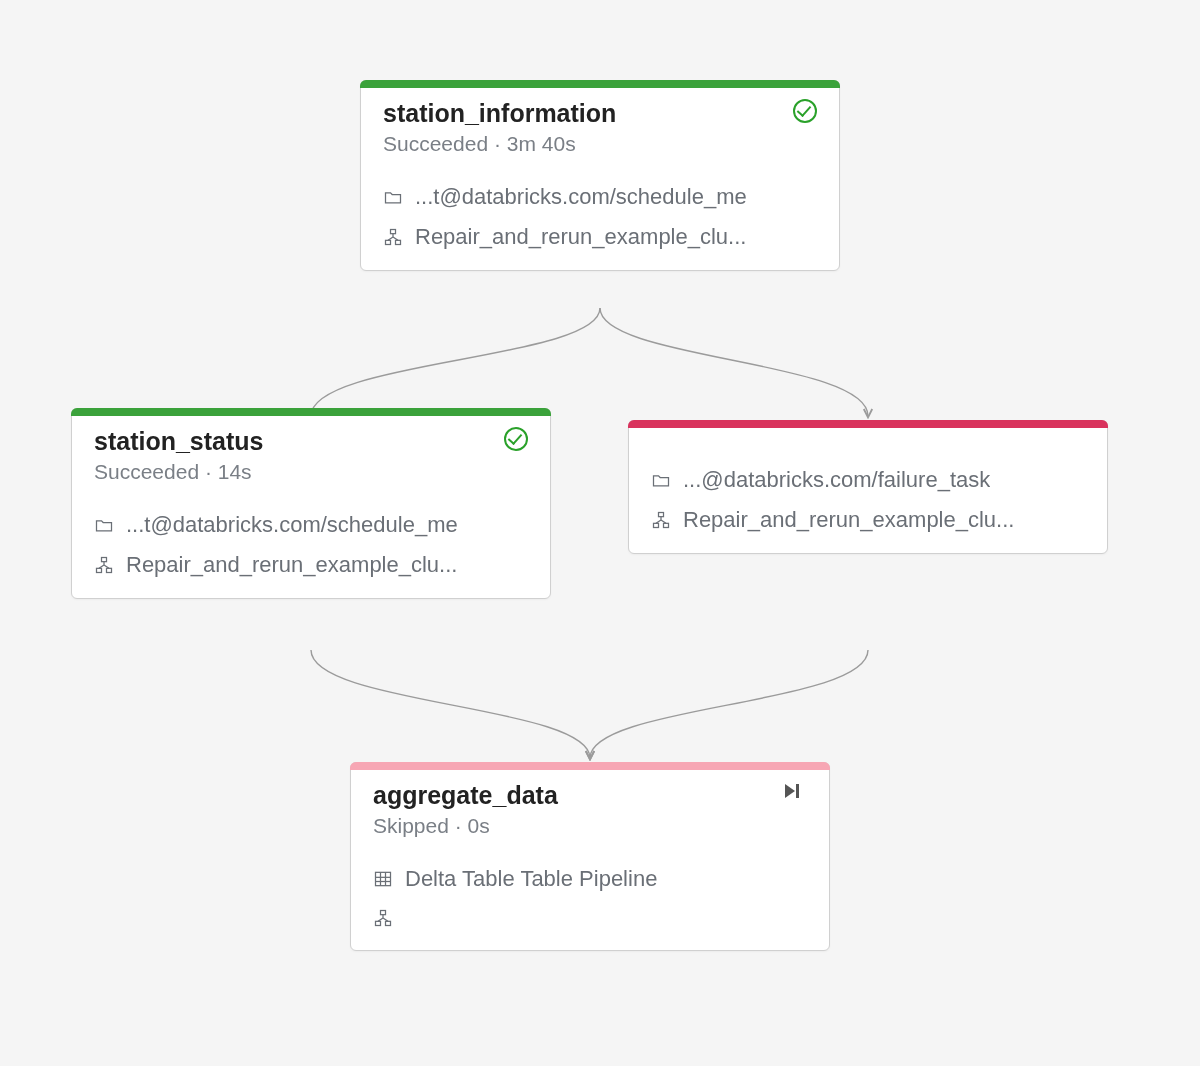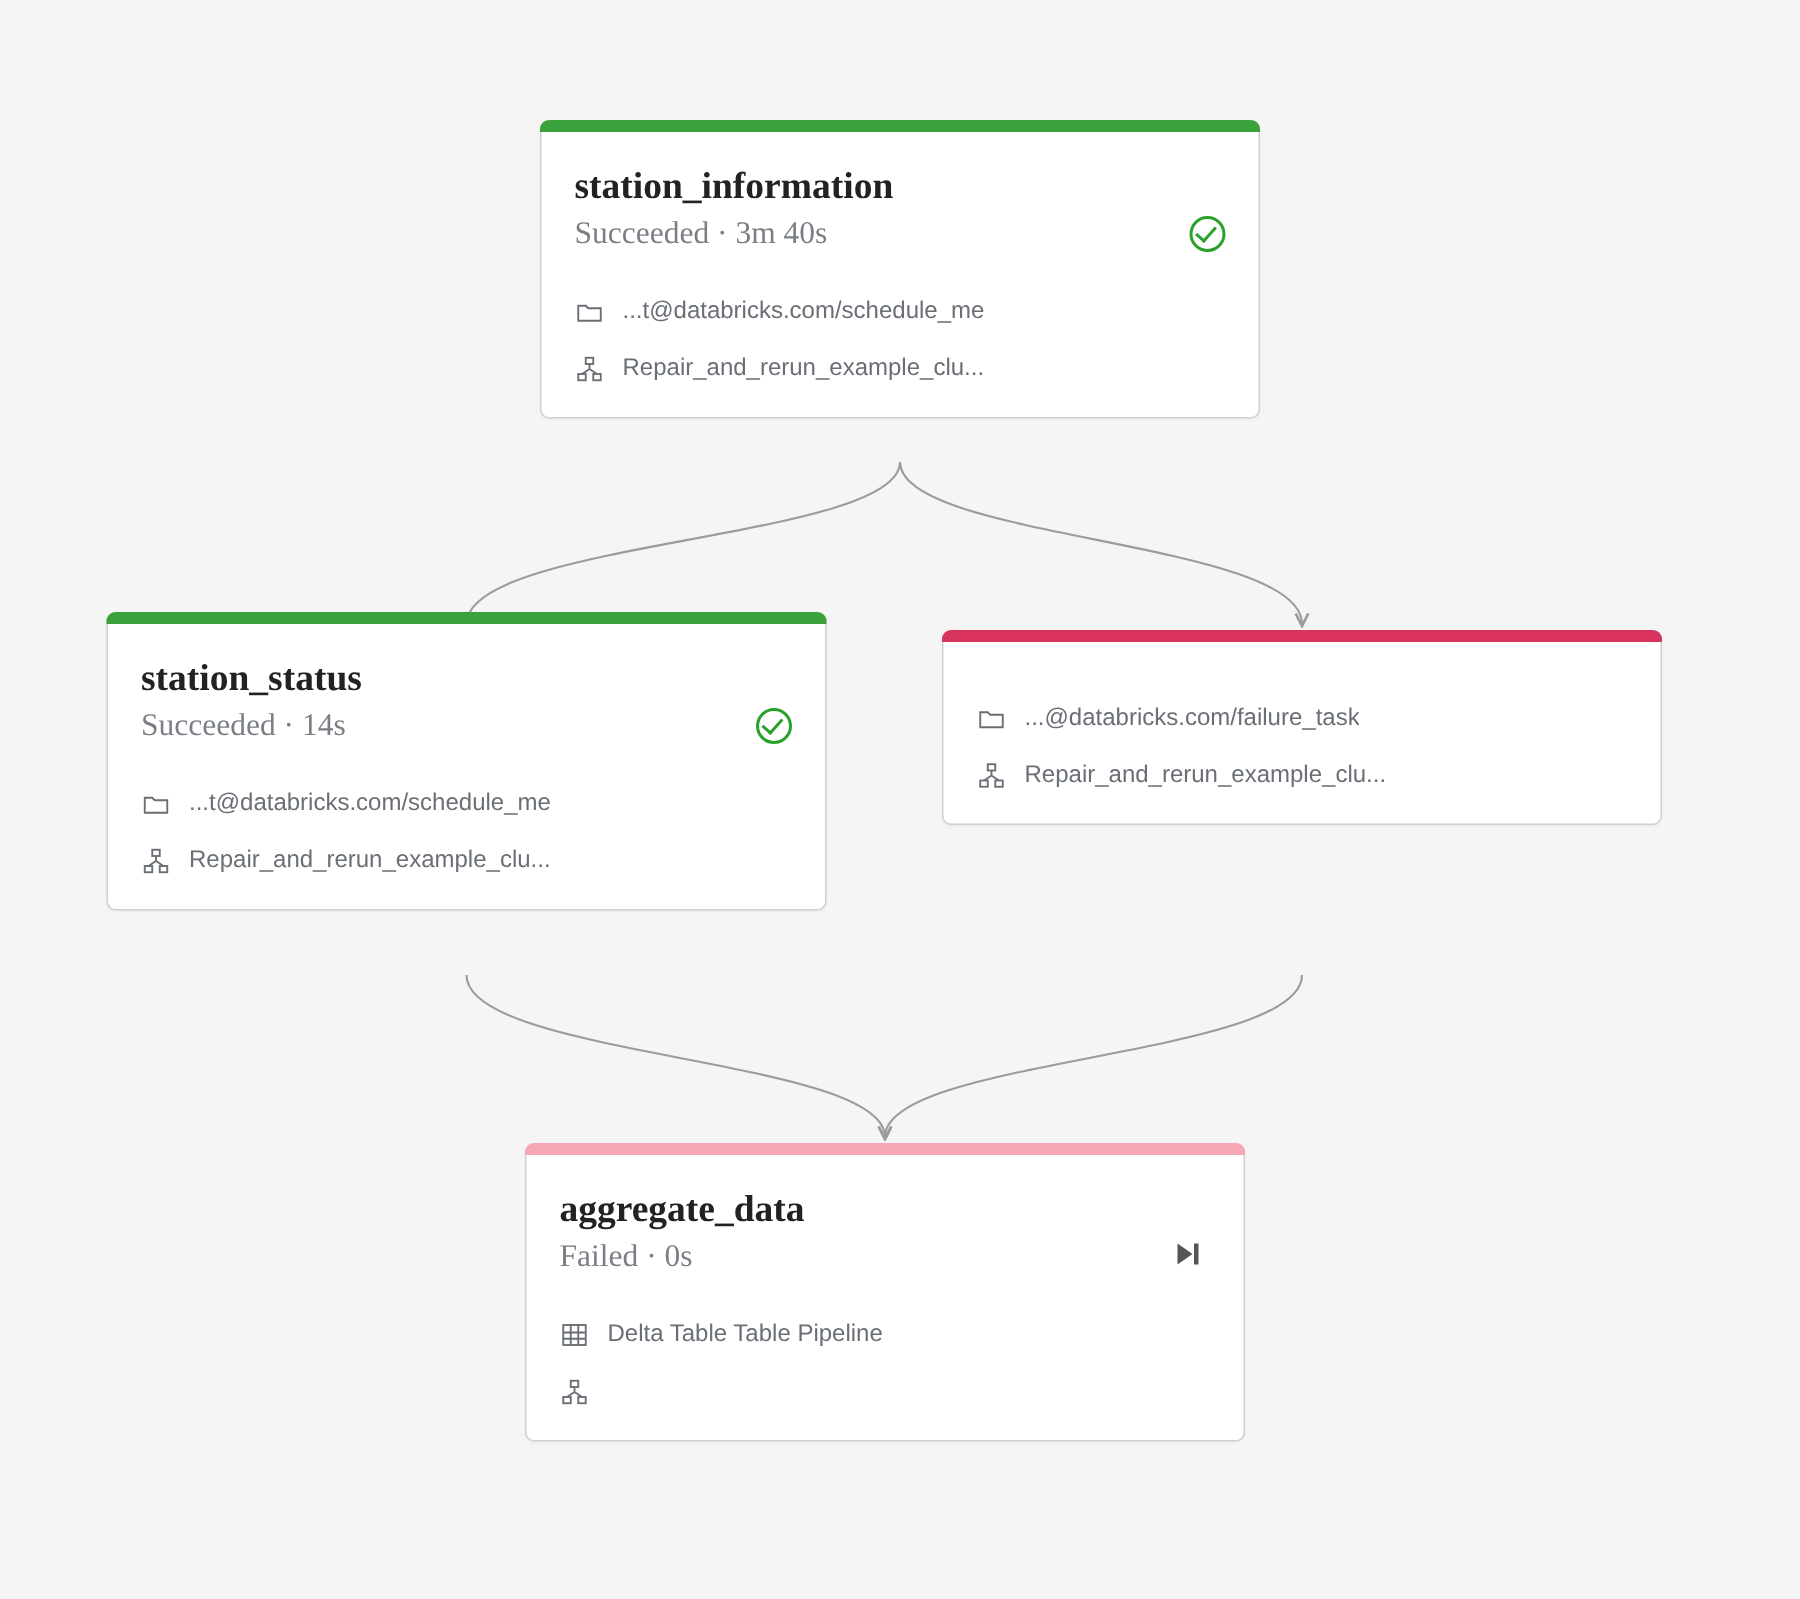--- a/index.html
+++ b/index.html
@@ -40,42 +40,41 @@
     height: 8px;
     border-top-left-radius: 6px;
     border-top-right-radius: 6px;
   }
   .topbar.success { background: #3ba23b; }
   .topbar.failed  { background: #d9335d; }
   .topbar.skipped { background: #f7a6b4; }
   .node-header {
     display: flex;
     justify-content: space-between;
-    align-items: flex-end;
-    margin-top: 12px;
-    font-family: Liberation Serif, serif;
+    align-items: flex-start;
+    margin-top: 0;
   }
   .node-title {
     font-size: 25px;
     font-weight: 700;
     color: #222;
   }
   .node-sub {
     font-size: 21px;
     color: #7a7f86;
     margin-top: 4px;
   }
   .node-body {
     margin-top: 28px;
   }
   .node-row {
     display: flex;
     align-items: center;
     gap: 12px;
-    font-size: 16px;
+    font-size: 22px;
     color: #6a6f76;
     margin-top: 14px;
     min-height: 24px;
   }
   .node-row:first-child { margin-top: 0; }
   .status-icon {
     width: 24px;
     height: 24px;
     flex-shrink: 0;
   }
@@ -270,21 +269,21 @@
       </div>
     </div>
   </div>
 
   <div class="node" style="left:350px; top:762px;">
     <div class="topbar skipped"></div>
     <div class="node-header">
       <div>
         <div class="node-title">aggregate_data</div>
         <div class="node-sub">
-          <span>Failed</span> · <span>0s</span>
+          <span>Skipped</span> · <span>0s</span>
         </div>
       </div>
       <span class="status-icon skipped"></span>
     </div>
     <div class="node-body">
       <div class="node-row">
         <span class="row-icon table">
           <svg viewBox="0 0 24 24">
               <rect x="3" y="4" width="18" height="16"></rect>
               <line x1="3" y1="10" x2="21" y2="10"></line>

